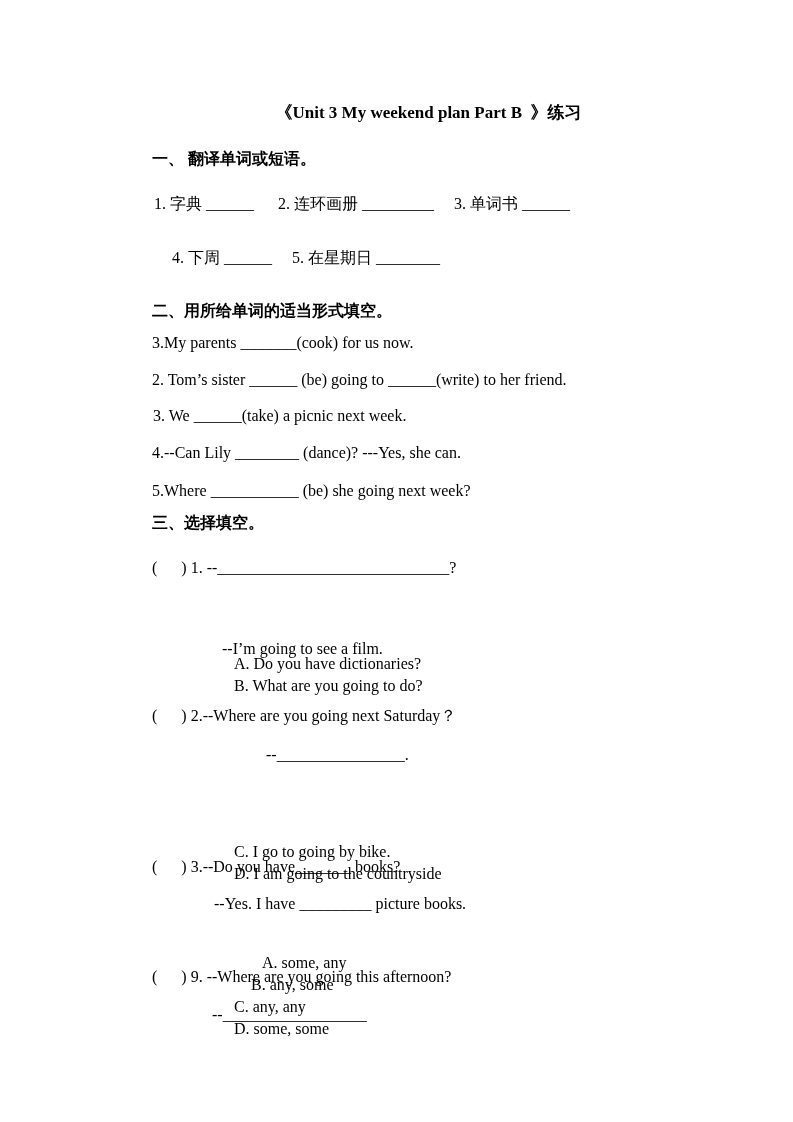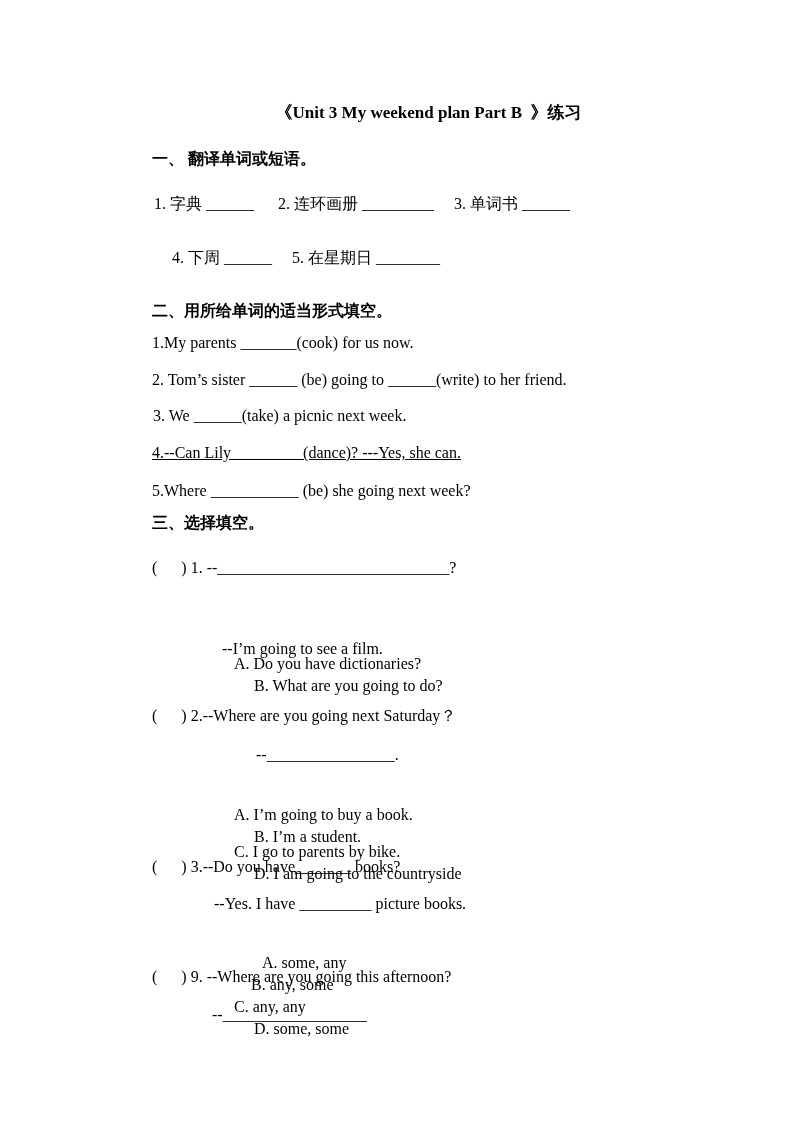--- a/index.html
+++ b/index.html
@@ -31,77 +31,73 @@
     text-align: center;
     font-size: 17px;
   }
   .s1-heading { top: 148px; left: 120px; }
   .s1-row1    { top: 193px; left: 122px; }
   .s1-row2    { top: 247px; left: 120px; margin-left: 20px; }
   .s2-heading { top: 300px; left: 120px; }
   .s2-item1   { top: 332px; left: 120px; }
   .s2-item2   { top: 369px; left: 120px; }
   .s2-item3   { top: 405px; left: 121px; }
-  .s2-item4   { top: 442px; left: 120px; text-decoration: underline; }
+  .s2-item4   { top: 442px; left: 120px; }
   .s2-item5   { top: 480px; left: 120px; }
   .s3-heading { top: 512px; left: 120px; }
   .q1-stem    { top: 557px; left: 120px; }
   .q1-reply   { top: 594px; left: 190px; margin-top: 44px; }
   .q1-opts1   { top: 631px; left: 186px; }
   .q1-opts2   { top: 667px; left: 186px; }
   .q2-stem    { top: 705px; left: 120px; }
-  .q2-reply   { top: 744px; left: 224px; }
+  .q2-reply   { top: 744px; left: 234px; }
   .q2-opts1   { top: 782px; left: 186px; }
   .q2-opts2   { top: 819px; left: 186px; }
   .q3-stem    { top: 856px; left: 120px; }
   .q3-reply   { top: 893px; left: 182px; }
   .q3-opts    { top: 930px; left: 186px; }
   .q4-stem    { top: 966px; left: 120px; }
   .q4-reply   { top: 1004px; left: 180px; }
   .optcol { display: inline-block; width: 210px; white-space: pre-wrap; }
-  .optlast { display: inline-block; white-space: pre-wrap; margin-left: 20px; }
+  .optlast { display: inline-block; white-space: pre-wrap; }
   .opt-a3 { display: inline-block; width: 132px; white-space: pre-wrap; margin-left: 28px; }
   .opt-b3 { display: inline-block; width: 124px; white-space: pre-wrap; margin-left: 17px; }
   .opt-c3 { display: inline-block; width: 103px; white-space: pre-wrap; }
 </style>
 </head>
 <body>
 
 <div class="page">
 
   <div class="line title bold">《Unit 3 My weekend plan Part B &nbsp;》练习</div>
 
   <div class="line s1-heading bold">一、 翻译单词或短语。</div>
   <div class="line s1-row1">1. 字典 ______      2. 连环画册 _________     3. 单词书 ______</div>
   <div class="line s1-row2">4. 下周 ______     5. 在星期日 ________</div>
 
   <div class="line s2-heading bold">二、用所给单词的适当形式填空。</div>
-  <div class="line s2-item1">1.My parents _______(cook) for us now.</div>
+  <div class="line s2-item1">3.My parents _______(cook) for us now.</div>
   <div class="line s2-item2">2. Tom’s sister ______ (be) going to ______(write) to her friend.</div>
   <div class="line s2-item3">3. We ______(take) a picnic next week.</div>
   <div class="line s2-item4">4.--Can Lily ________ (dance)? ---Yes, she can.</div>
   <div class="line s2-item5">5.Where ___________ (be) she going next week?</div>
 
   <div class="line s3-heading bold">三、选择填空。</div>
 
   <div class="line q1-stem">(      ) 1. --_____________________________?</div>
   <div class="line q1-reply">--I’m going to see a film.</div>
   <div class="line q1-opts1">
     <span class="optcol">A. Do you have dictionaries?</span>
     <span class="optlast">B. What are you going to do?</span>
   </div>
 
   <div class="line q2-stem">(      ) 2.--Where are you going next Saturday？</div>
   <div class="line q2-reply">--________________.</div>
-  <div class="line q2-opts1">
-    <span class="optcol">A. I’m going to buy a book.</span>
-    <span class="optlast">B. I’m a student.</span>
-  </div>
   <div class="line q2-opts2">
-    <span class="optcol">C. I go to parents by bike.</span>
+    <span class="optcol">C. I go to going by bike.</span>
     <span class="optlast">D. I am going to the countryside</span>
   </div>
 
   <div class="line q3-stem">(      ) 3.--Do you have_______ books?</div>
   <div class="line q3-reply">--Yes. I have _________ picture books.</div>
   <div class="line q3-opts">
     <span class="opt-a3">A. some, any</span>
     <span class="opt-b3">B. any, some</span>
     <span class="opt-c3">C. any, any</span>
     <span class="optlast">D. some, some</span>

